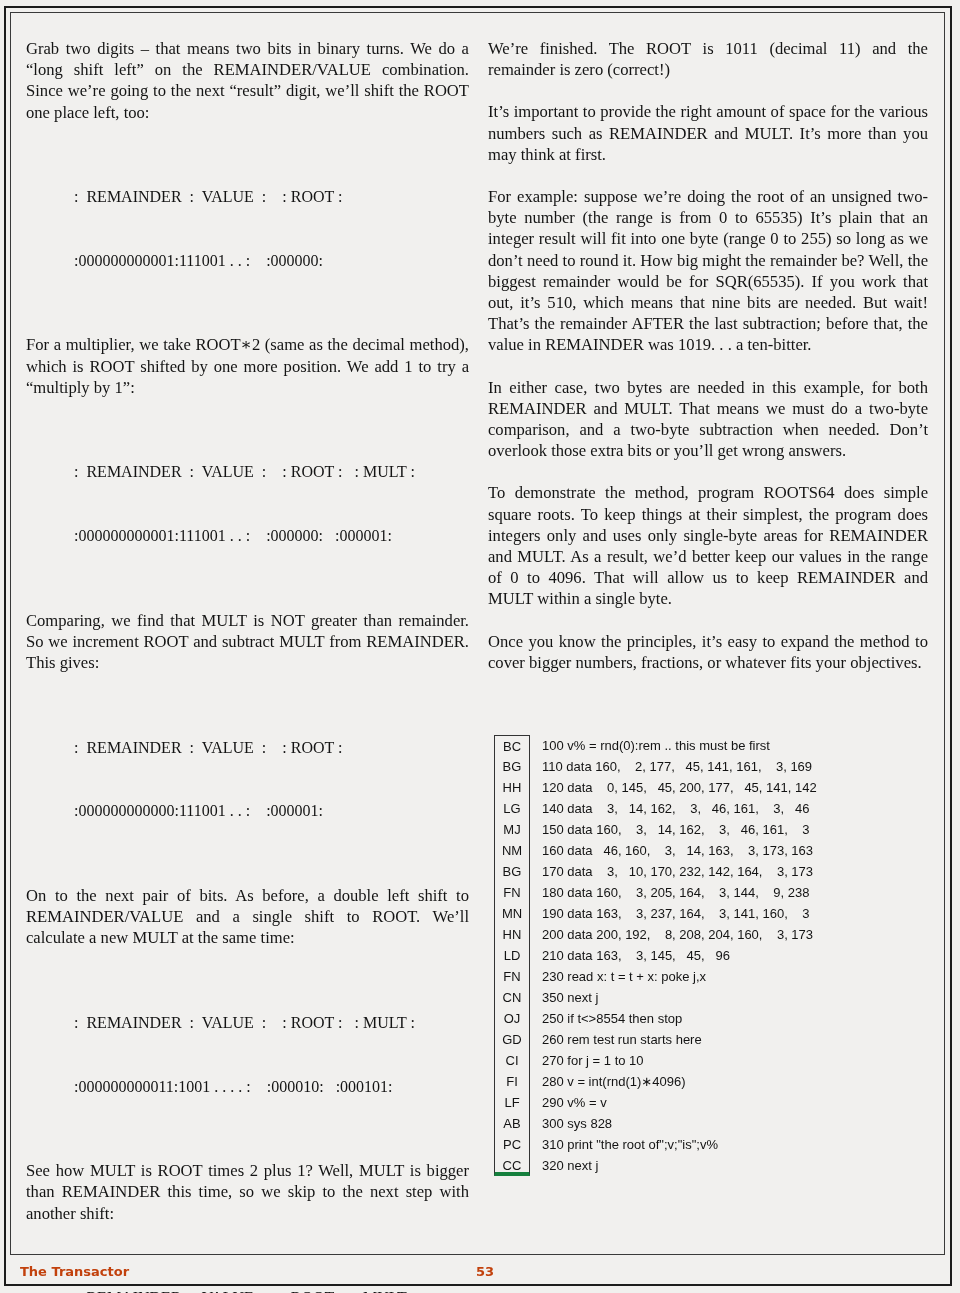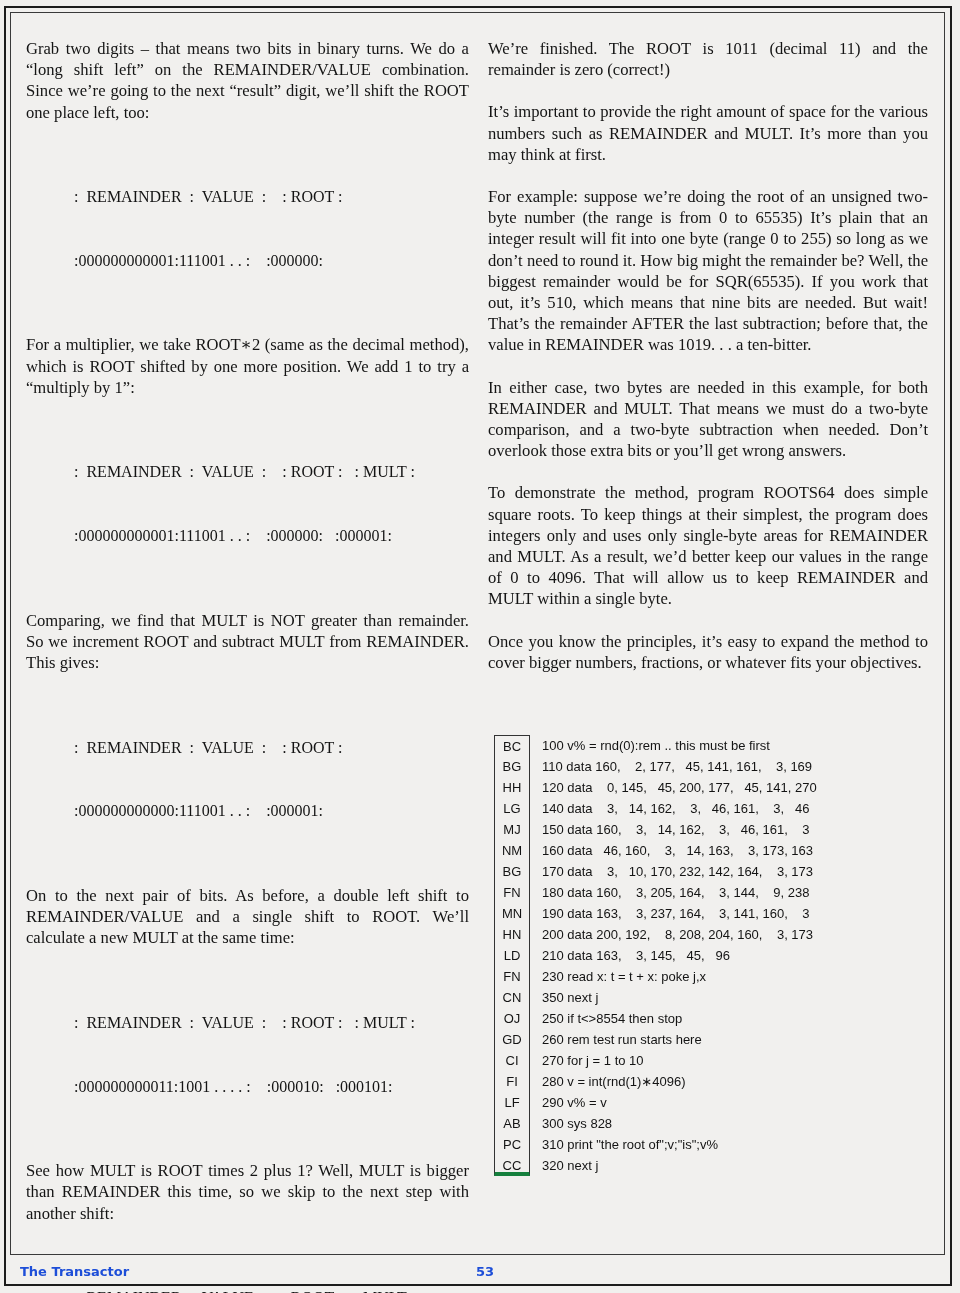--- a/index.html
+++ b/index.html
@@ -50,21 +50,21 @@
   }
   .listing-row.first .checksum { border-top: 1px solid #333; }
   .listing-row.last .checksum { border-bottom: 4px solid #15803d; }
   .code {
     padding-left: 12px; white-space: pre;
   }
   .footer {
     position: absolute; left: 10px; top: 1262px; width: 935px; height: 20px;
     font-family: "DejaVu Sans", "Liberation Sans", sans-serif;
     font-weight: bold; font-size: 13px; line-height: 20px;
-    color: #1d4ed8;
+    color: #c2410c;
   }
   .footer span { position: absolute; top: 0; }
   .footer-left { left: 10px; }
   .footer-center { left: 466px; }
   .footer-right { right: 16px; margin-top: 37px; }
 </style>
 </head>
 <body>
 
 <div class="outer-frame"></div>
@@ -112,21 +112,21 @@
   <div class="listing-row first">
       <span class="checksum">BC</span>
       <span class="code">100 v% = rnd(0):rem .. this must be first</span>
     </div>
   <div class="listing-row">
       <span class="checksum">BG</span>
       <span class="code">110 data 160,    2, 177,   45, 141, 161,    3, 169</span>
     </div>
   <div class="listing-row">
       <span class="checksum">HH</span>
-      <span class="code">120 data    0, 145,   45, 200, 177,   45, 141, 270</span>
+      <span class="code">120 data    0, 145,   45, 200, 177,   45, 141, 142</span>
     </div>
   <div class="listing-row">
       <span class="checksum">LG</span>
       <span class="code">140 data    3,   14, 162,    3,   46, 161,    3,   46</span>
     </div>
   <div class="listing-row">
       <span class="checksum">MJ</span>
       <span class="code">150 data 160,    3,   14, 162,    3,   46, 161,    3</span>
     </div>
   <div class="listing-row">

